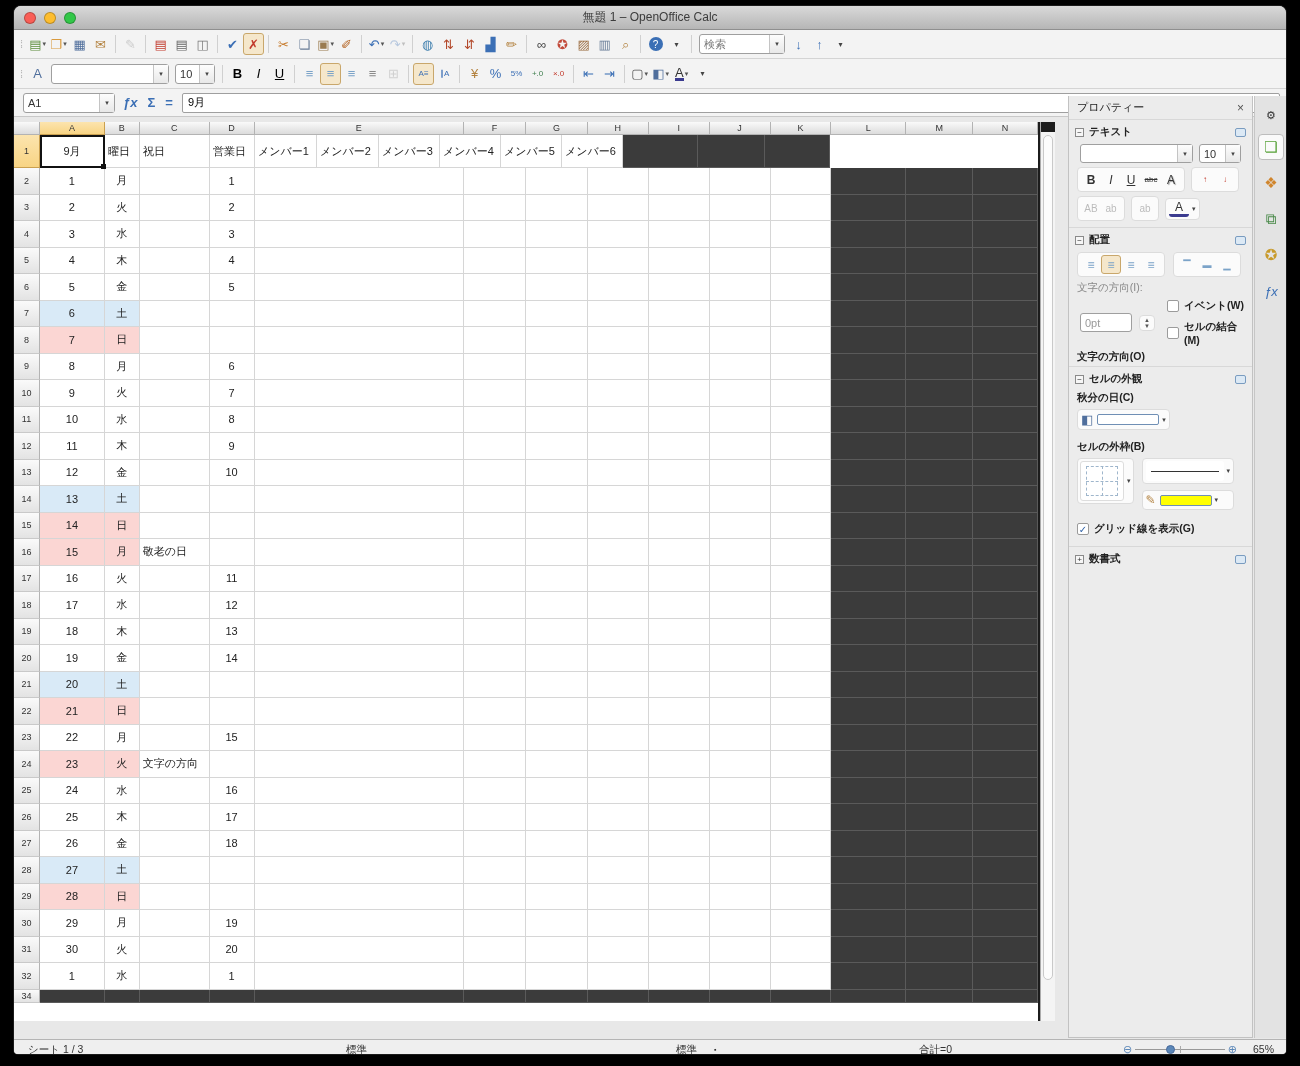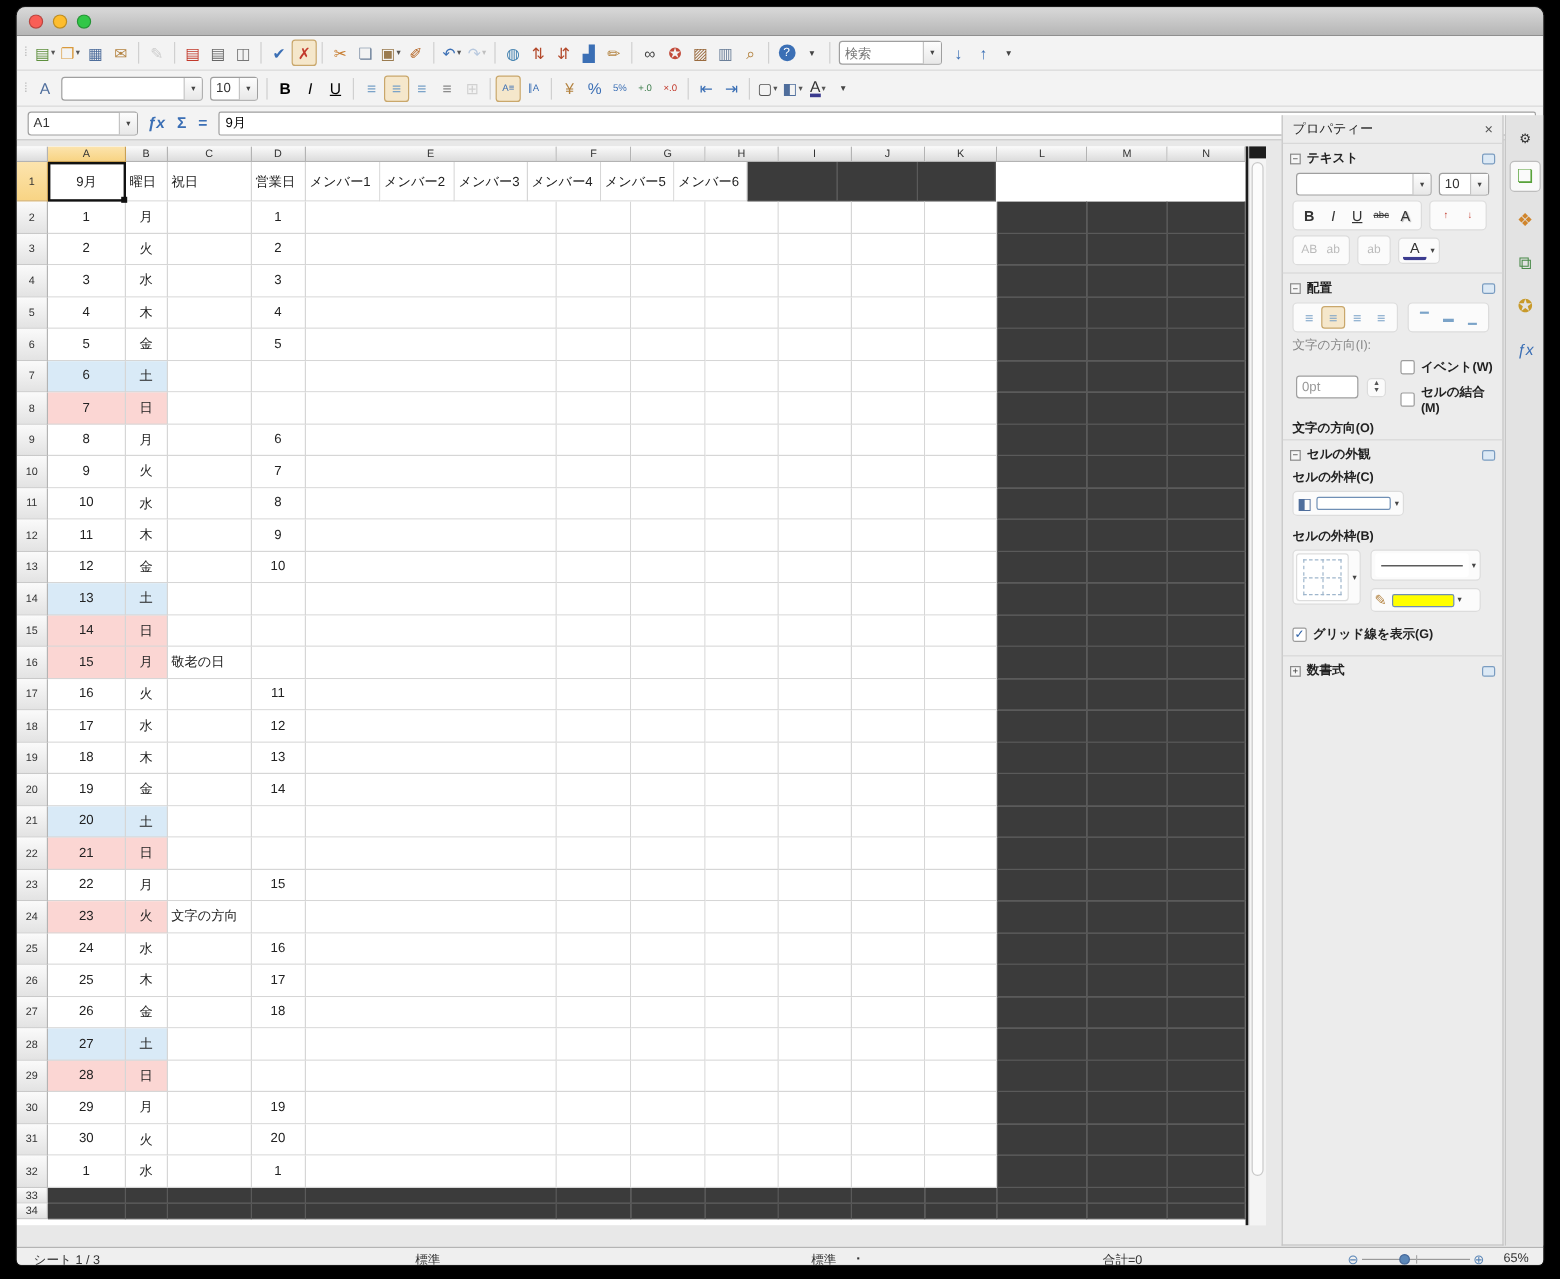--- a/index.html
+++ b/index.html
@@ -97,20 +97,21 @@
   .stab.active{background:#fafafa;border:1px solid #bdbdbd;}
 </style>
 </head>
 <body>
 
 <div id="window">
   <div id="titlebar">
     <span class="tl red"></span>
     <span class="tl yellow"></span>
     <span class="tl green"></span>
+    <div id="title">無題 1 – OpenOffice Calc</div>
   </div>
 
   <div id="toolbar-standard" class="toolbar">
     <span class="thandle">⁞</span>
   <span class="tbtn">
         <span class="glyph" style="color: rgb(94, 143, 62);">▤</span>
         <span class="caret">▾</span>
       </span>
       <span class="tbtn">
         <span class="glyph" style="color: rgb(217, 154, 61);">❐</span>
@@ -874,37 +875,20 @@
           <div class="cell" style="width: 62px;"></div>
           <div class="cell" style="width: 61px;"></div>
           <div class="cell" style="width: 61px;"></div>
           <div class="cell" style="width: 61px;"></div>
           <div class="cell" style="width: 61px;"></div>
           <div class="cell dark" style="width: 75px;"></div>
           <div class="cell dark" style="width: 67px;"></div>
           <div class="cell dark" style="width: 65px;"></div>
         </div>
         <div class="grow" style="height: 13px;">
-          <div class="rowh" style="height: 13px;">33</div>
-          <div class="cell dark" style="width: 65px;"></div>
-          <div class="cell dark" style="width: 35px;"></div>
-          <div class="cell dark" style="width: 70px;"></div>
-          <div class="cell dark" style="width: 45px;"></div>
-          <div class="cell dark" style="width: 210px;"></div>
-          <div class="cell dark" style="width: 62px;"></div>
-          <div class="cell dark" style="width: 62px;"></div>
-          <div class="cell dark" style="width: 61px;"></div>
-          <div class="cell dark" style="width: 61px;"></div>
-          <div class="cell dark" style="width: 61px;"></div>
-          <div class="cell dark" style="width: 61px;"></div>
-          <div class="cell dark" style="width: 75px;"></div>
-          <div class="cell dark" style="width: 67px;"></div>
-          <div class="cell dark" style="width: 65px;"></div>
-        </div>
-        <div class="grow" style="height: 13px;">
           <div class="rowh" style="height: 13px;">34</div>
           <div class="cell dark" style="width: 65px;"></div>
           <div class="cell dark" style="width: 35px;"></div>
           <div class="cell dark" style="width: 70px;"></div>
           <div class="cell dark" style="width: 45px;"></div>
           <div class="cell dark" style="width: 210px;"></div>
           <div class="cell dark" style="width: 62px;"></div>
           <div class="cell dark" style="width: 62px;"></div>
           <div class="cell dark" style="width: 61px;"></div>
           <div class="cell dark" style="width: 61px;"></div>
@@ -1031,21 +1015,21 @@
         </div>
       </div>
     </div>
     <div class="srow" style="font-weight:bold">文字の方向(O)</div>
 
     <div class="section-header" style="border-top:1px solid #d8d8d8">
       <span class="collapseicon">−</span>
       <span>セルの外観</span>
       <span class="panelicon"></span>
     </div>
-    <div class="srow" style="font-weight:bold">セルの外枠(C)</div>
+    <div class="srow" style="font-weight:bold">秋分の日(C)</div>
     <div class="srow">
       <div class="btn-panel">
         <span style="color:#4f6e9c;font-size:13px;margin-right:4px">◧</span>
         <span class="swatch" id="bg-swatch" style="width: 62px; background: rgb(255, 255, 255);"></span>
         <span class="ddarrow">▾</span>
       </div>
     </div>
     <div class="srow" style="font-weight:bold;margin-top:6px">セルの外枠(B)</div>
     <div class="srow" style="align-items:flex-start">
       <div class="btn-panel" style="padding:2px">

